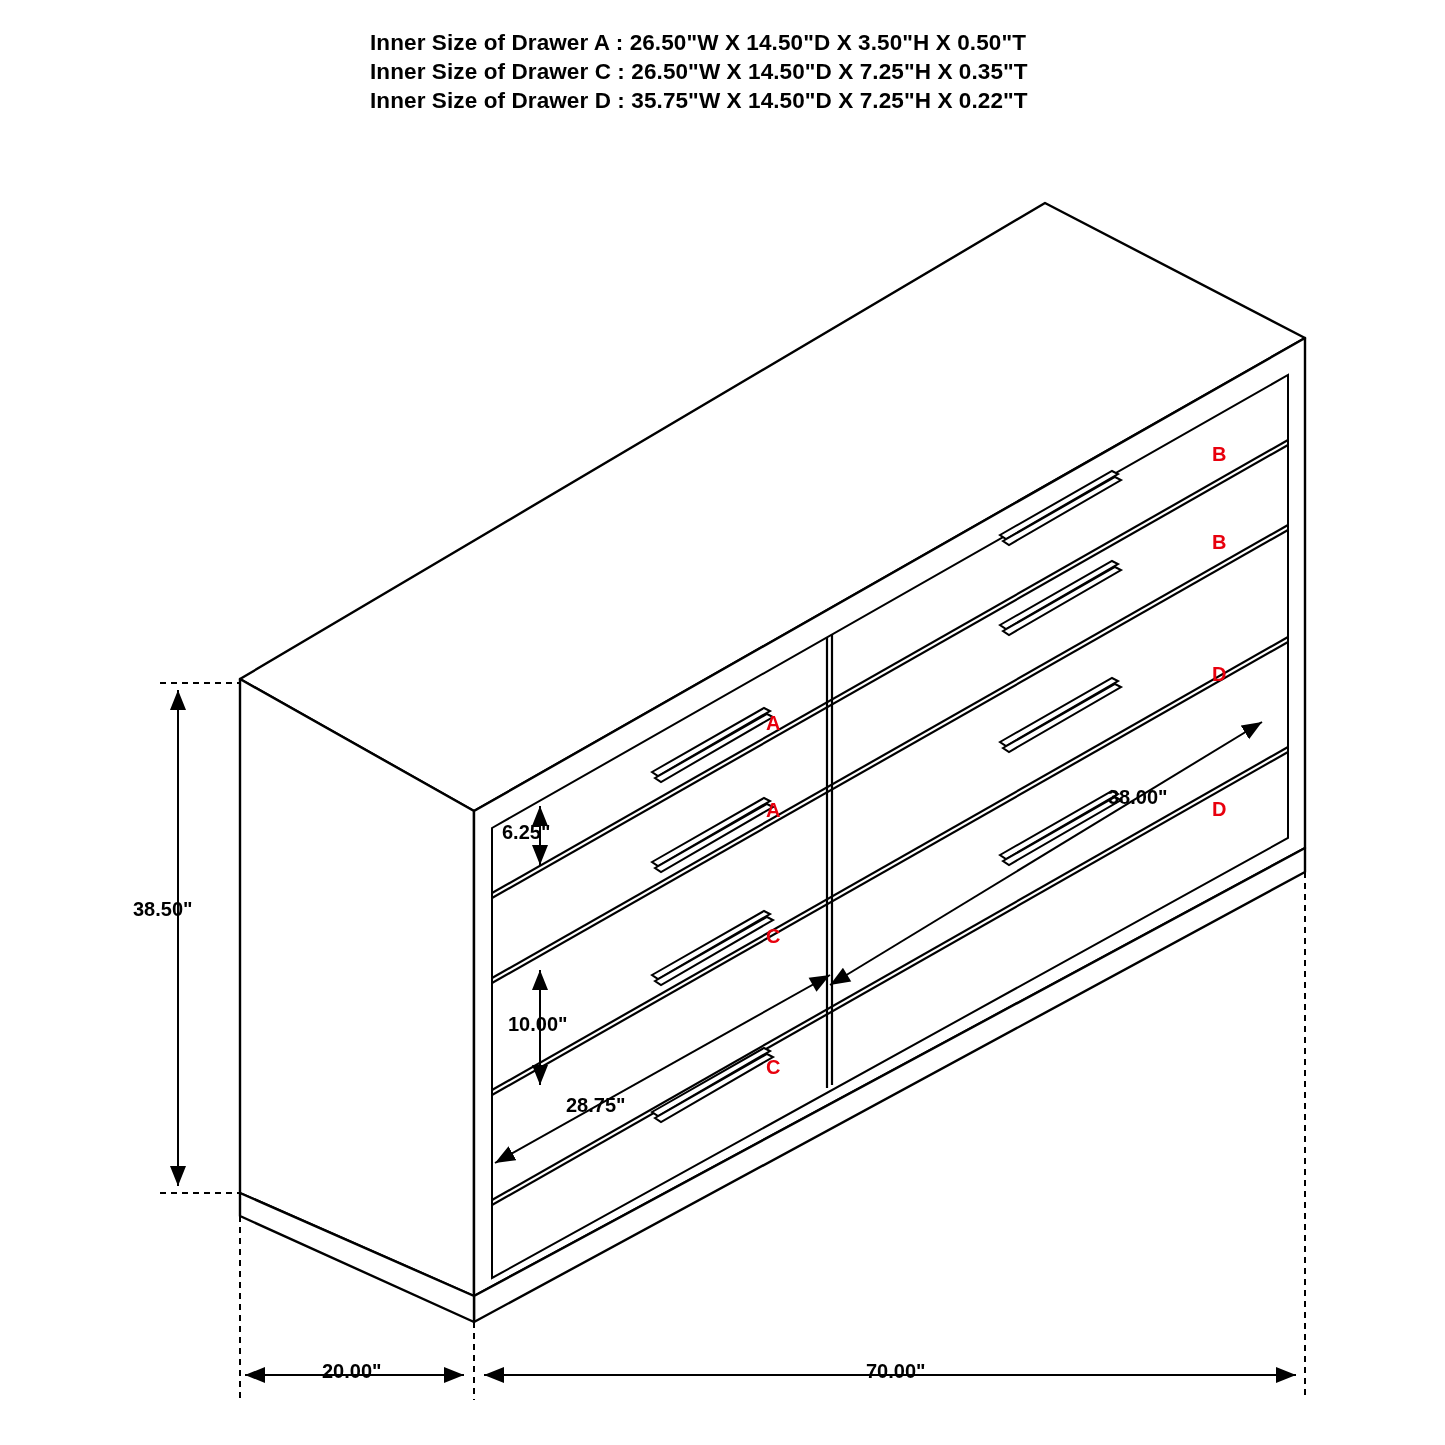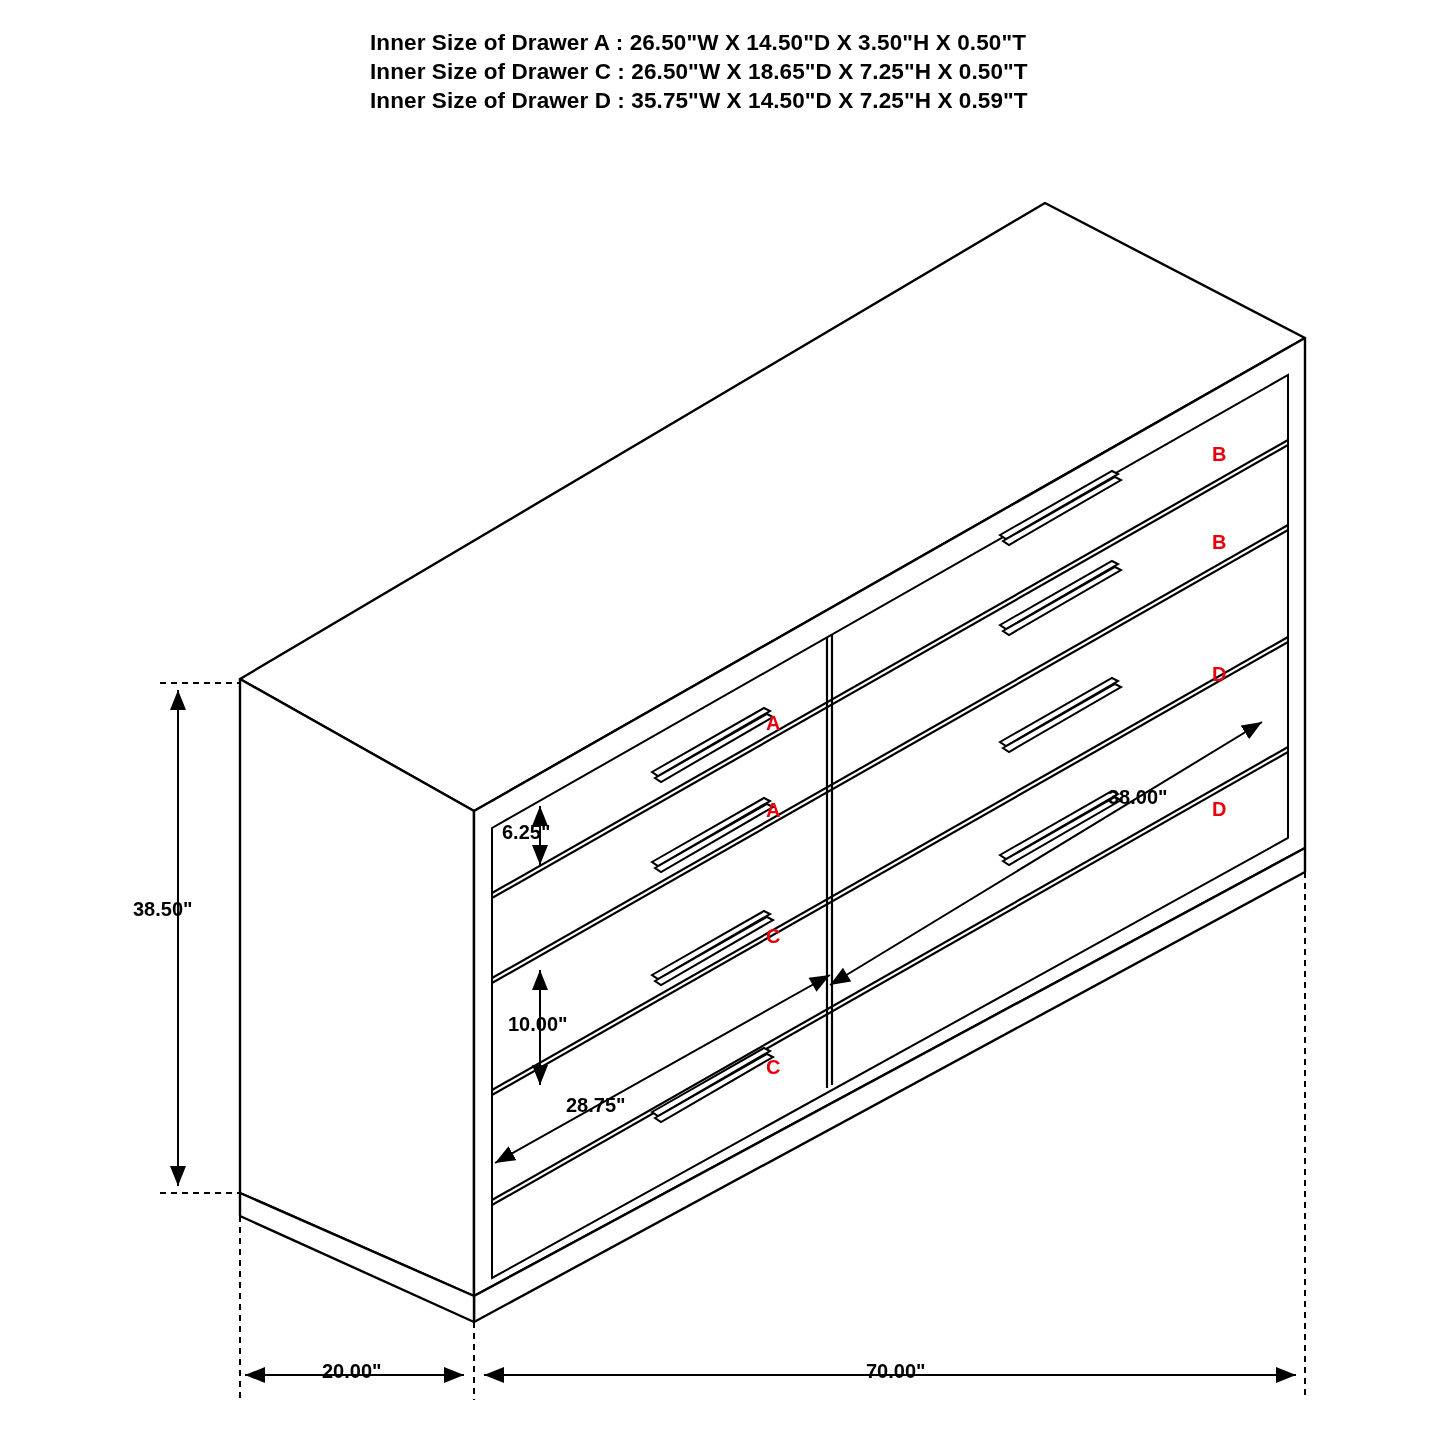--- a/index.html
+++ b/index.html
@@ -55,22 +55,22 @@
     height: 1445px;
   }
 </style>
 </head>
 <body>
 
 <div id="diagram-root">
 
   <div class="spec-block">
     <div class="spec-line">Inner Size of Drawer A : 26.50"W X 14.50"D X 3.50"H X 0.50"T</div>
-    <div class="spec-line">Inner Size of Drawer C : 26.50"W X 18.65"D X 7.25"H X 0.50"T</div>
-    <div class="spec-line">Inner Size of Drawer D : 35.75"W X 14.50"D X 7.25"H X 0.59"T</div>
+    <div class="spec-line">Inner Size of Drawer C : 26.50"W X 14.50"D X 7.25"H X 0.35"T</div>
+    <div class="spec-line">Inner Size of Drawer D : 35.75"W X 14.50"D X 7.25"H X 0.22"T</div>
   </div>
 
   <svg viewBox="0 0 1445 1445">
     <defs>
       <marker id="arrHead" markerWidth="12" markerHeight="12" refX="10" refY="4" orient="auto" markerUnits="strokeWidth">
         <path d="M0,0 L10,4 L0,8 z" fill="#000"></path>
       </marker>
       <marker id="arrTail" markerWidth="12" markerHeight="12" refX="0" refY="4" orient="auto" markerUnits="strokeWidth">
         <path d="M10,0 L0,4 L10,8 z" fill="#000"></path>
       </marker>

